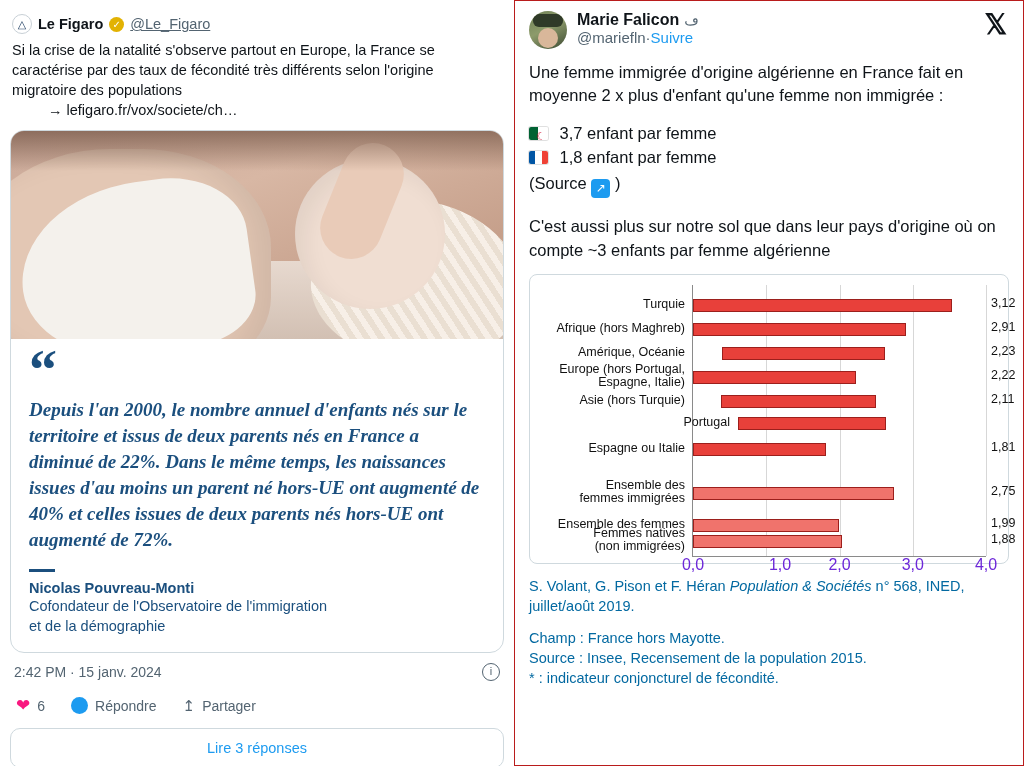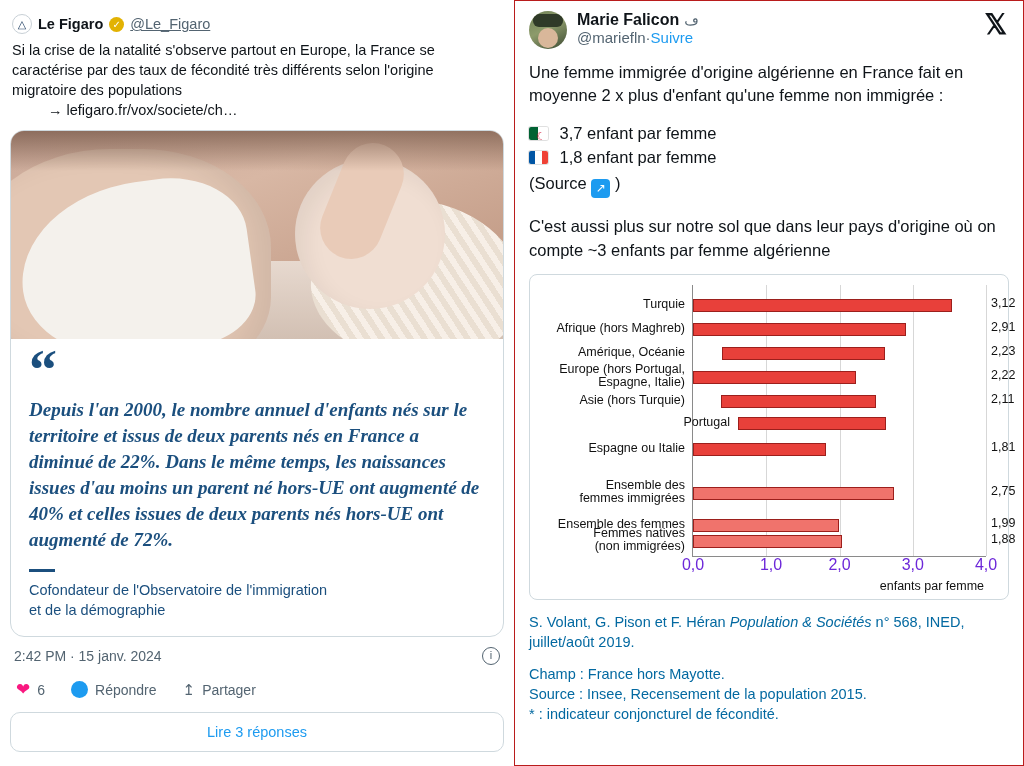--- a/index.html
+++ b/index.html
@@ -246,20 +246,21 @@
         <div class="ph-shirt"></div>
         <div class="ph-blanket"></div>
         <div class="ph-baby"></div>
         <div class="ph-arm"></div>
         <div class="ph-dark"></div>
       </div>
       <div class="qt-quote-block">
         <div class="quote-mark">“</div>
         <div class="quote-body">Depuis l'an 2000, le nombre annuel d'enfants nés sur le territoire et issus de deux parents nés en France a diminué de 22%. Dans le même temps, les naissances issues d'au moins un parent né hors-UE ont augmenté de 40% et celles issues de deux parents nés hors-UE ont augmenté de 72%.</div>
         <div class="quote-rule"></div>
+        <div class="quote-author">Nicolas Pouvreau-Monti</div>
         <div class="quote-role">Cofondateur de l'Observatoire de l'immigration</div>
         <div class="quote-role">et de la démographie</div>
       </div>
     </div>
 
     <div class="qt-meta">
       <span>2:42 PM · 15 janv. 2024</span>
       <span class="info-circle">i</span>
     </div>
 
@@ -316,21 +317,21 @@
         <span>)</span>
       </div>
     </div>
 
     <div class="rp-text2">C'est aussi plus sur notre sol que dans leur pays d'origine où on compte ~3 enfants par femme algérienne</div>
 
     <div class="chart-card">
       <div class="chart-plot" id="plot">
           <div class="x-tick" style="left: 0px;">0,0</div>
           <div class="gridline" style="left: 73.25px;"></div>
-          <div class="x-tick" style="left: 78px; text-align: center;">1,0</div>
+          <div class="x-tick" style="left: 87px; text-align: center;">1,0</div>
           <div class="gridline" style="left: 146.5px;"></div>
           <div class="x-tick" style="left: 146.5px;">2,0</div>
           <div class="gridline" style="left: 219.75px;"></div>
           <div class="x-tick" style="left: 219.75px;">3,0</div>
           <div class="gridline" style="left: 293px;"></div>
           <div class="x-tick" style="left: 293px;">4,0</div>
           <div class="bar-row" style="top: 14px; width: 293px;">
             <div class="cat-label">Turquie</div>
             <div class="bar" style="width: 259px;">
               <div class="bar-val">3,12</div>
@@ -384,21 +385,20 @@
               <div class="bar-val">1,99</div>
             </div>
           </div>
           <div class="bar-row" style="top: 250px; width: 293px;">
             <div class="cat-label two">Femmes natives<br>(non immigrées)</div>
             <div class="bar light" style="width: 149px;">
               <div class="bar-val">1,88</div>
             </div>
           </div>
         </div>
-      <div class="x-axis-title">enfants par femme</div>
     </div>
 
     <div class="footnotes">
       <div>
         <span>S. Volant, G. Pison et F. Héran </span><em>Population &amp; Sociétés</em><span> n° 568, INED,</span>
       </div>
       <div>juillet/août 2019.</div>
       <div class="fn-gap"></div>
       <div>Champ : France hors Mayotte.</div>
       <div>Source : Insee, Recensement de la population 2015.</div>

